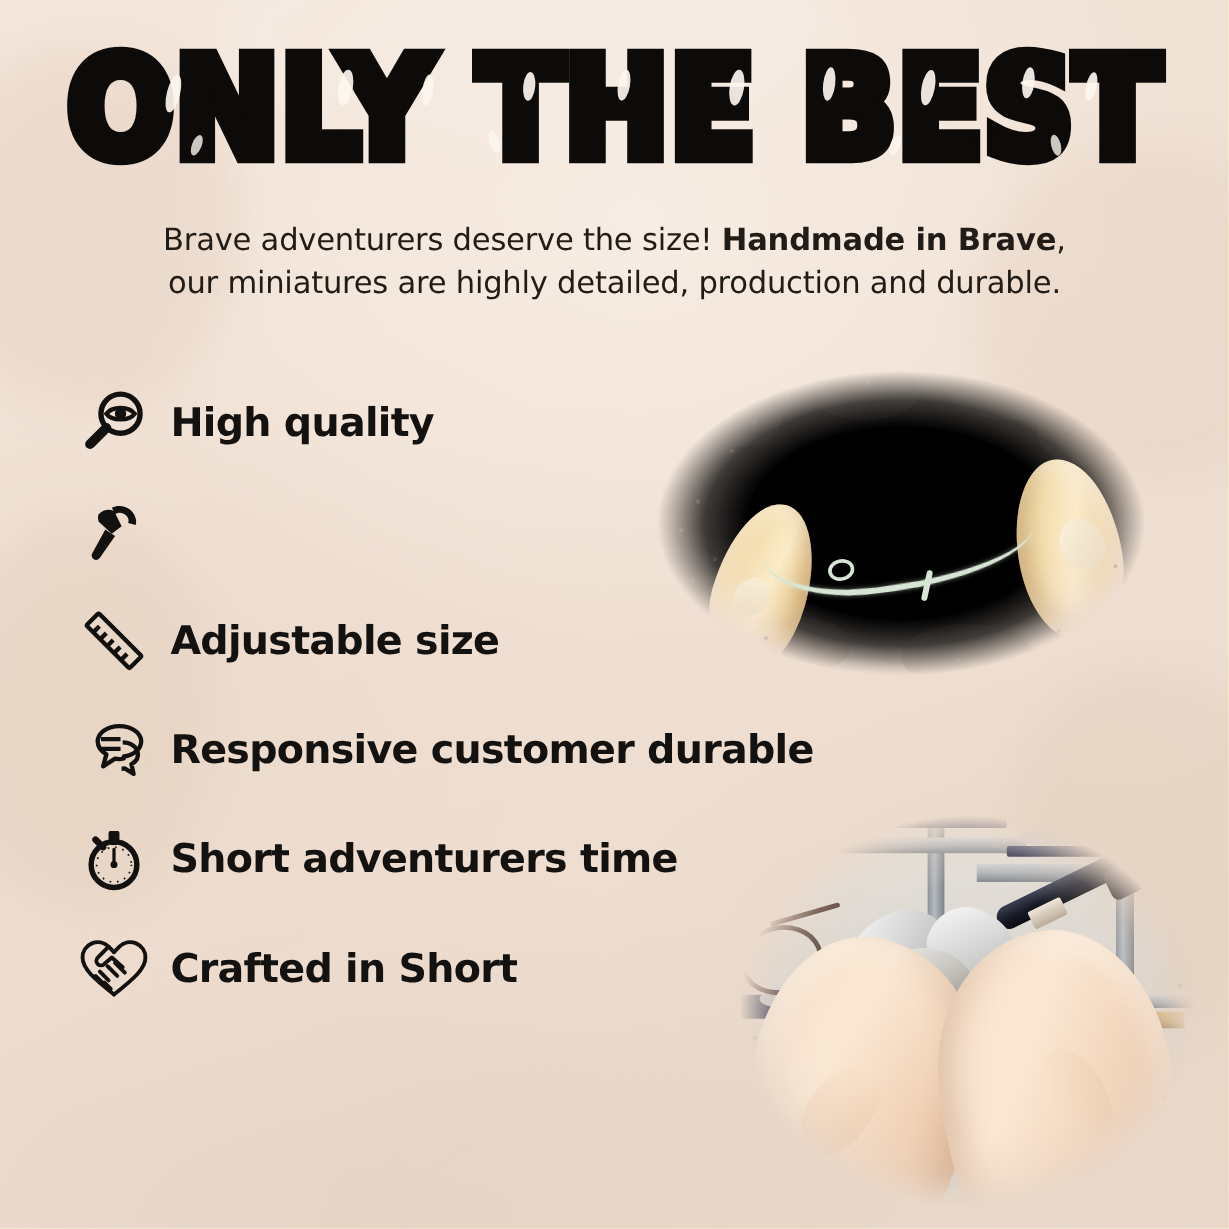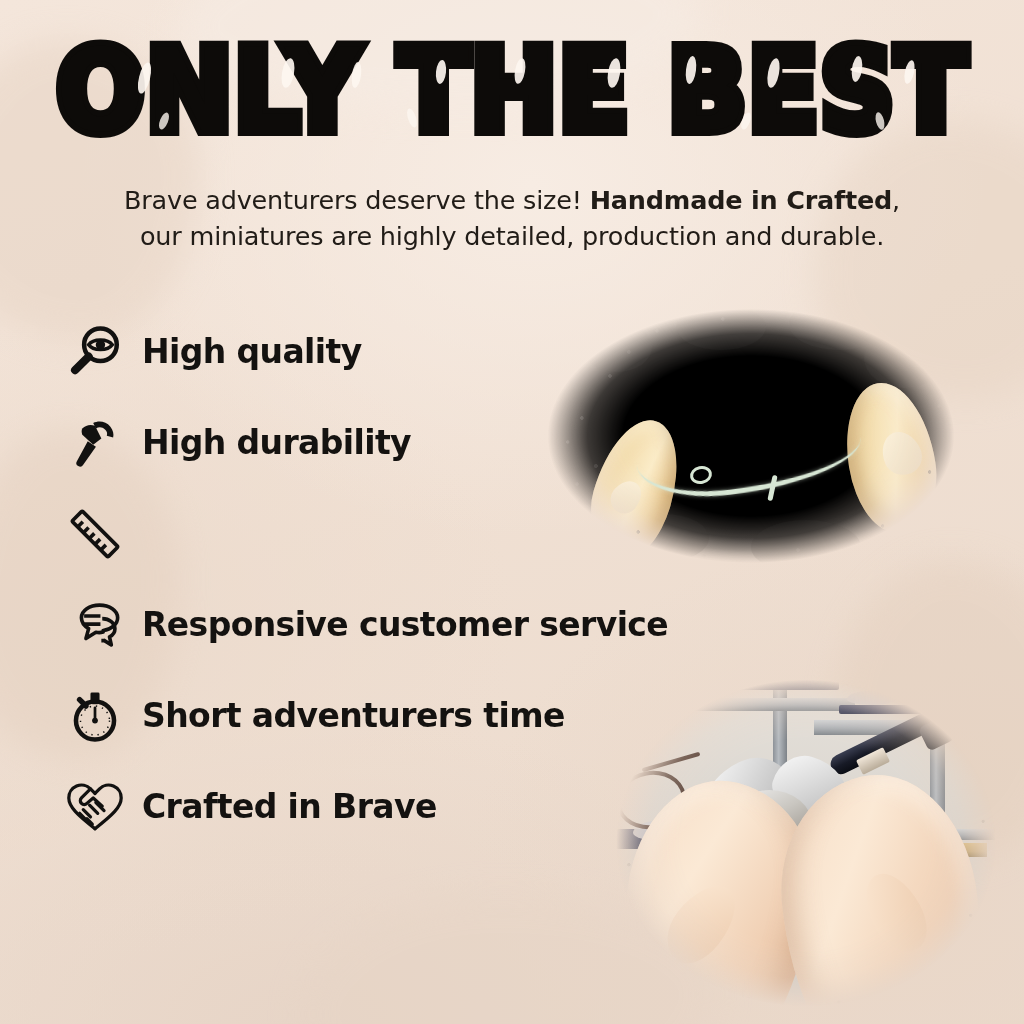--- a/index.html
+++ b/index.html
@@ -430,21 +430,21 @@
   <div class="gloss" style="left:686px;top:56px;width:10px;height:28px;transform:rotate(7deg);"></div>
   <div class="gloss" style="left:768px;top:58px;width:11px;height:30px;transform:rotate(11deg);"></div>
   <div class="gloss" style="left:852px;top:56px;width:10px;height:26px;transform:rotate(8deg);"></div>
   <div class="gloss" style="left:905px;top:60px;width:9px;height:24px;transform:rotate(12deg);"></div>
   <div class="gloss" style="left:160px;top:112px;width:8px;height:18px;transform:rotate(22deg);opacity:.8;"></div>
   <div class="gloss" style="left:408px;top:108px;width:8px;height:20px;transform:rotate(-18deg);opacity:.8;"></div>
   <div class="gloss" style="left:742px;top:112px;width:8px;height:18px;transform:rotate(20deg);opacity:.8;"></div>
   <div class="gloss" style="left:876px;top:112px;width:8px;height:18px;transform:rotate(-14deg);opacity:.8;"></div>
 
   <div class="subtitle">
-    <span>Brave adventurers deserve the size! </span><b>Handmade in Crafted</b><span>,</span><br>
+    <span>Brave adventurers deserve the size! </span><b>Handmade in Brave</b><span>,</span><br>
     <span>our miniatures are highly detailed, production and durable.</span>
   </div>
 
   <div class="features">
 
     <div class="feature">
       <span class="ico">
         <svg width="58" height="58" viewBox="0 0 64 64">
           <g fill="none" stroke="#121110" stroke-width="5">
             <circle cx="38" cy="24" r="18"></circle>
@@ -460,45 +460,45 @@
     <div class="feature">
       <span class="ico">
         <svg width="58" height="58" viewBox="0 0 64 64">
           <g fill="#121110">
             <path d="M30 10c6-3 14-2 19 4 3 4 4 8 3 12l-7-2c1-3 0-5-2-7-3-3-7-3-10-1l-3-6z"></path>
             <path d="M18 16c4-4 9-5 14-3l7 14-9 7-12-11c-1-3-1-5 0-7z"></path>
             <path d="M24 30 L12 52 a4 4 0 0 0 7 4 L33 36z"></path>
           </g>
         </svg>
       </span>
-      <span class="label">High durability</span>
     </div>
 
     <div class="feature">
       <span class="ico">
         <svg width="58" height="58" viewBox="0 0 64 64">
           <g transform="rotate(-45 32 32)" fill="none" stroke="#121110" stroke-width="4">
             <rect x="24" y="4" width="16" height="56" rx="1.5"></rect>
             <path d="M24 13 h8 M24 22 h8 M24 31 h8 M24 40 h8 M24 49 h8"></path>
           </g>
         </svg>
       </span>
+      <span class="label">Adjustable size</span>
     </div>
 
     <div class="feature">
       <span class="ico">
         <svg width="60" height="58" viewBox="0 0 66 64">
           <g fill="none" stroke="#121110" stroke-width="4" stroke-linejoin="round">
             <path d="M38 40c9-1 16-7 16-14 0-8-9-14-20-14S14 18 14 26c0 5 3 9 8 12l-3 11 11-7c2 .4 5 .6 8-.2z" transform="translate(4,-2)"></path>
             <path d="M41 25c8 0 14 5 14 11 0 4-2 7-6 9l2 9-8-5c-1 .2-2 .2-3 .2"></path>
             <path d="M21 22h18 M21 31h18"></path>
           </g>
         </svg>
       </span>
-      <span class="label">Responsive customer service</span>
+      <span class="label">Responsive customer durable</span>
     </div>
 
     <div class="feature">
       <span class="ico">
         <svg width="56" height="58" viewBox="0 0 60 64">
           <g fill="none" stroke="#121110">
             <circle cx="30" cy="37" r="21" stroke-width="5"></circle>
             <circle cx="30" cy="37" r="16" stroke-width="1.6" stroke-dasharray="1.5 5.4"></circle>
             <path d="M30 23 V37" stroke-width="3" stroke-linecap="round"></path>
             <path d="M13 14 L20 21" stroke-width="6" stroke-linecap="round"></path>
@@ -516,21 +516,21 @@
         <svg width="60" height="56" viewBox="0 0 66 62">
           <g fill="none" stroke="#121110" stroke-width="3.6" stroke-linejoin="round" stroke-linecap="round">
             <path d="M33 55 C14 40 4 31 4 21 A14 14 0 0 1 28 11 L33 16"></path>
             <path d="M33 16 L38 11 A14 14 0 0 1 62 21 C62 31 52 40 33 55"></path>
             <path d="M28 11 L18 21 a4 4 0 0 0 6 6 l7-6 10 9"></path>
             <path d="M20 34 l8 8 M27 29 l9 9 M34 26 l9 9"></path>
             <path d="M16 38 l8 8 M24 44 l6 6"></path>
           </g>
         </svg>
       </span>
-      <span class="label">Crafted in Brave</span>
+      <span class="label">Crafted in Short</span>
     </div>
 
   </div>
 
   <div class="photo photo-top">
     <div class="pt-mask">
       <div class="pt-black"></div>
       <div class="pt-rag" style="left:14%;top:12%;width:70px;height:50px;"></div>
       <div class="pt-rag" style="left:34%;top:6%;width:90px;height:46px;"></div>
       <div class="pt-rag" style="left:58%;top:4%;width:100px;height:52px;"></div>

